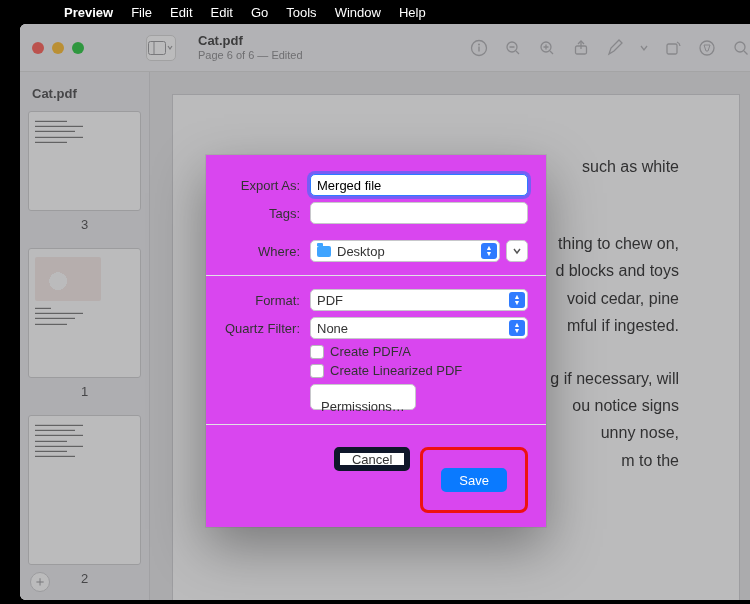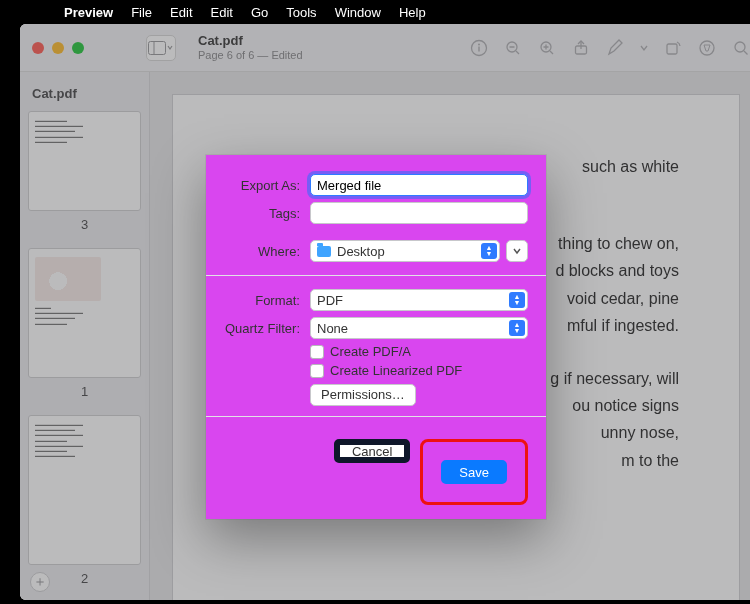--- a/index.html
+++ b/index.html
@@ -61,21 +61,21 @@
   .select .folder { width:14px; height:11px; background:#3fa4ff; border-radius:2px; margin-right:6px; position:relative; }
   .select .folder::before { content:""; position:absolute; left:0; top:-3px; width:6px; height:3px; background:#3fa4ff; border-radius:1px 1px 0 0; }
   .select .sel-arrows { position:absolute; right:2px; top:2px; bottom:2px; width:16px; background:#2f7bff; border-radius:3px; display:flex; flex-direction:column; align-items:center; justify-content:center; color:#fff; font-size:7px; line-height:6px; }
   .disclose { width:22px; height:22px; border:1px solid #c7c7cb; border-radius:5px; background:#fff; display:flex; align-items:center; justify-content:center; color:#555; font-size:10px; }
 
   .dlg-sep { height:1px; background:#e2e2e5; margin: 10px 0; }
 
   .checkbox-row { display:flex; align-items:center; padding: 2px 18px 2px 104px; gap:6px; }
   .cb { width:14px; height:14px; border:1px solid #b7b7bb; border-radius:3px; background:#fff; }
 
-  .perm-btn { margin: 4px 18px 0 104px; display:inline-block; height:22px; border:1px solid #c7c7cb; border-radius:5px; background:#fff; padding: 0 10px; font-size:13px; line-height:20px; }
+  .perm-btn { margin: 4px 18px 0 104px; display:inline-block; height:22px; border:1px solid #c7c7cb; border-radius:5px; background:#fff; padding: 12px 10px; font-size:13px; line-height:20px; }
 
   .dlg-footer { display:flex; justify-content:flex-end; gap:10px; padding: 12px 18px 2px; }
   .btn { height:24px; min-width:62px; border-radius:5px; border:6px solid #0f172a; background:#fff; font-size:13px; display:inline-flex; align-items:center; justify-content:center; padding:0 12px; }
   .btn.primary { background:#0a7aff; color:#fff; border-color:#0a7aff; font-weight:500; }
   .btn-primary-wrap { border:3px solid #e11; border-radius:8px; padding:18px; }
 
 </style>
 </head>
 <body>
 

